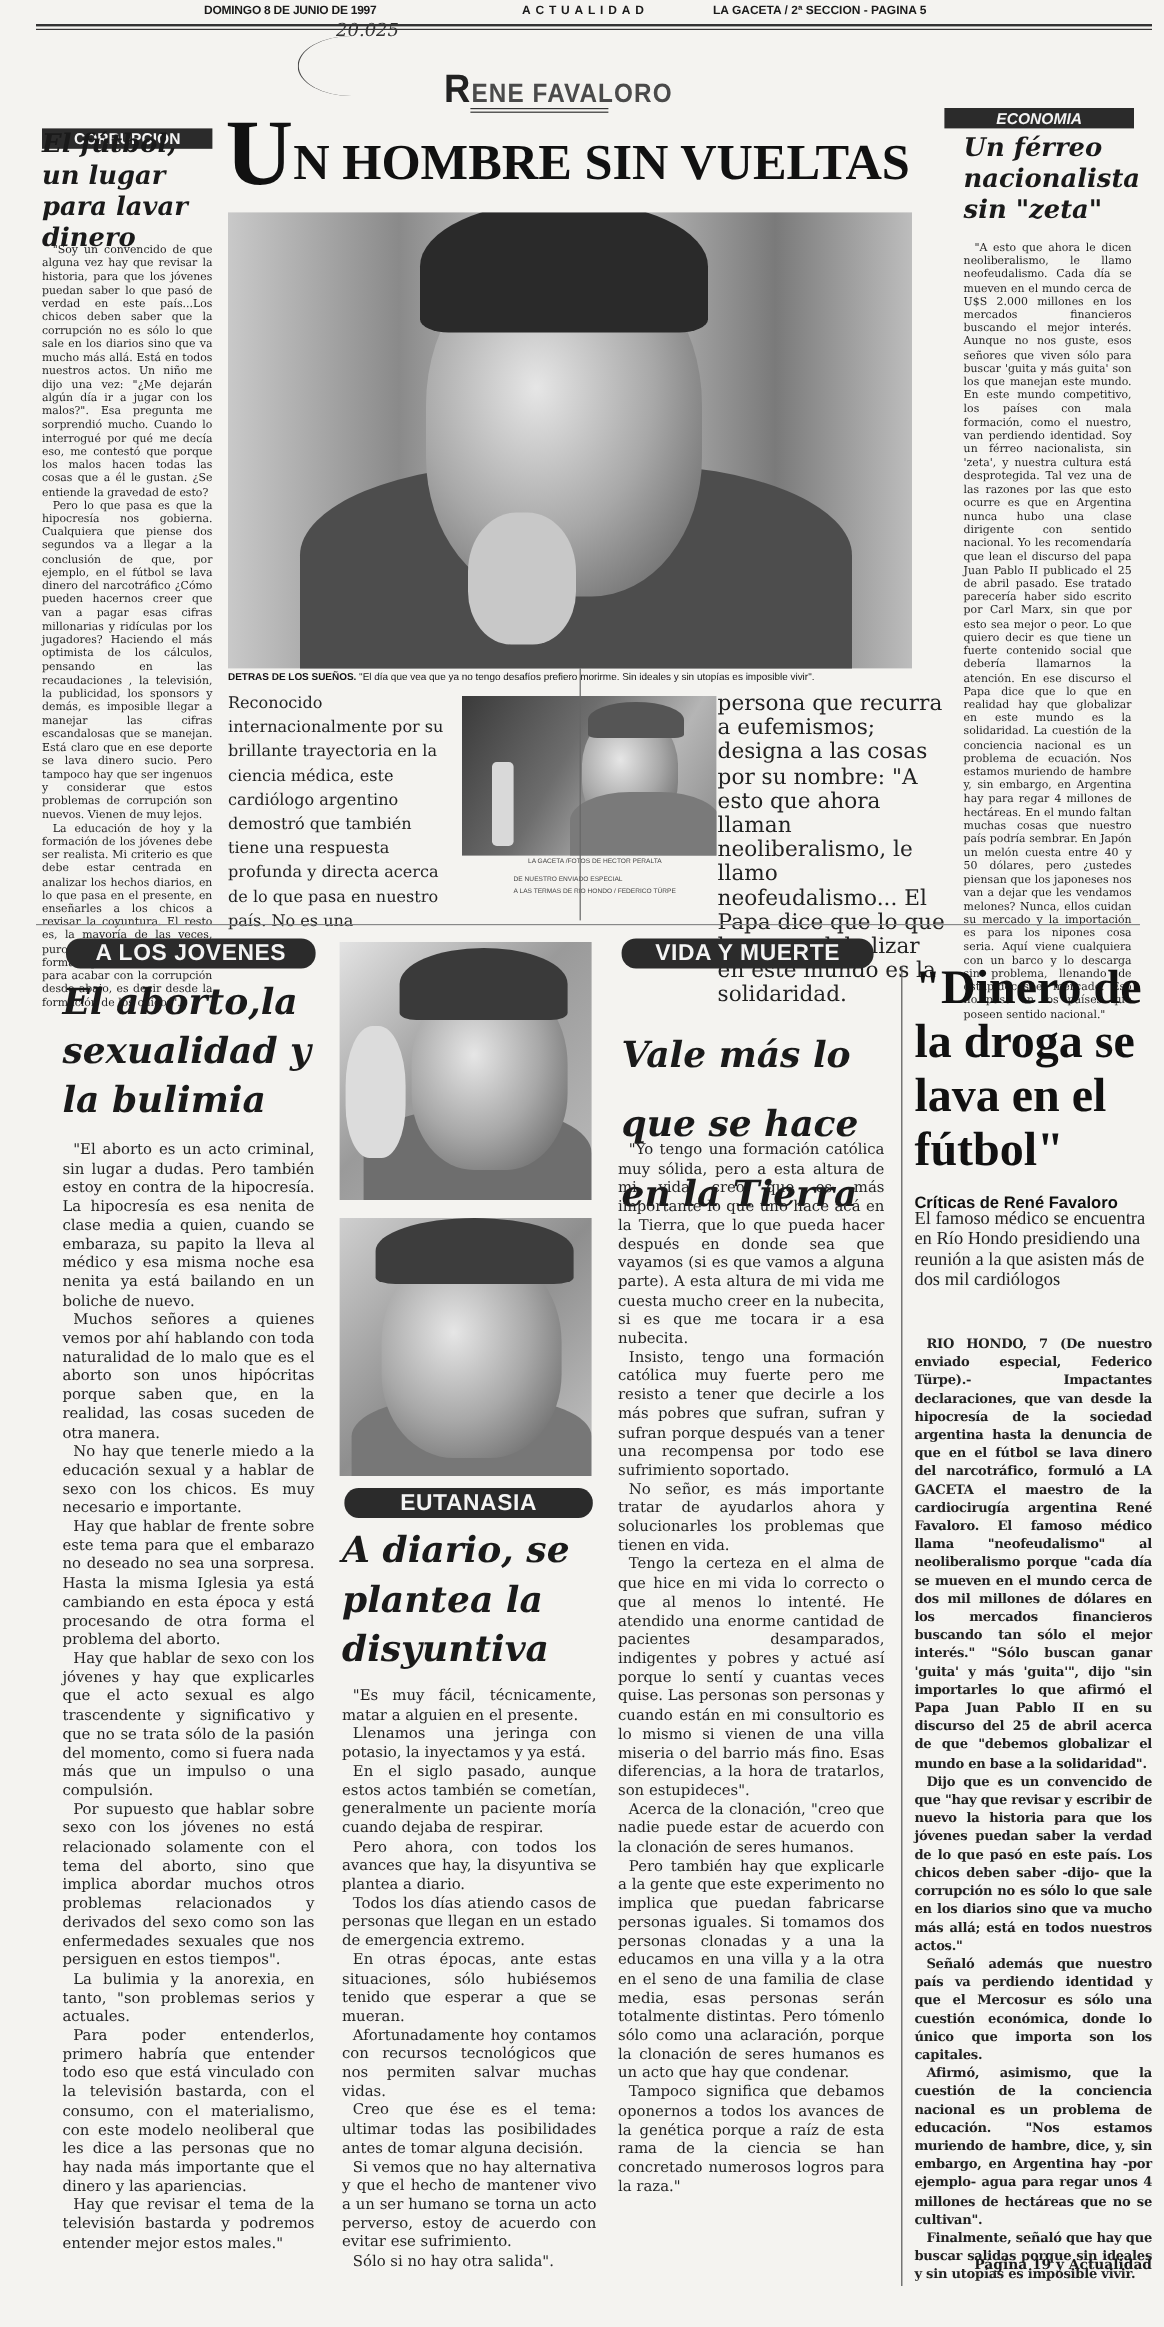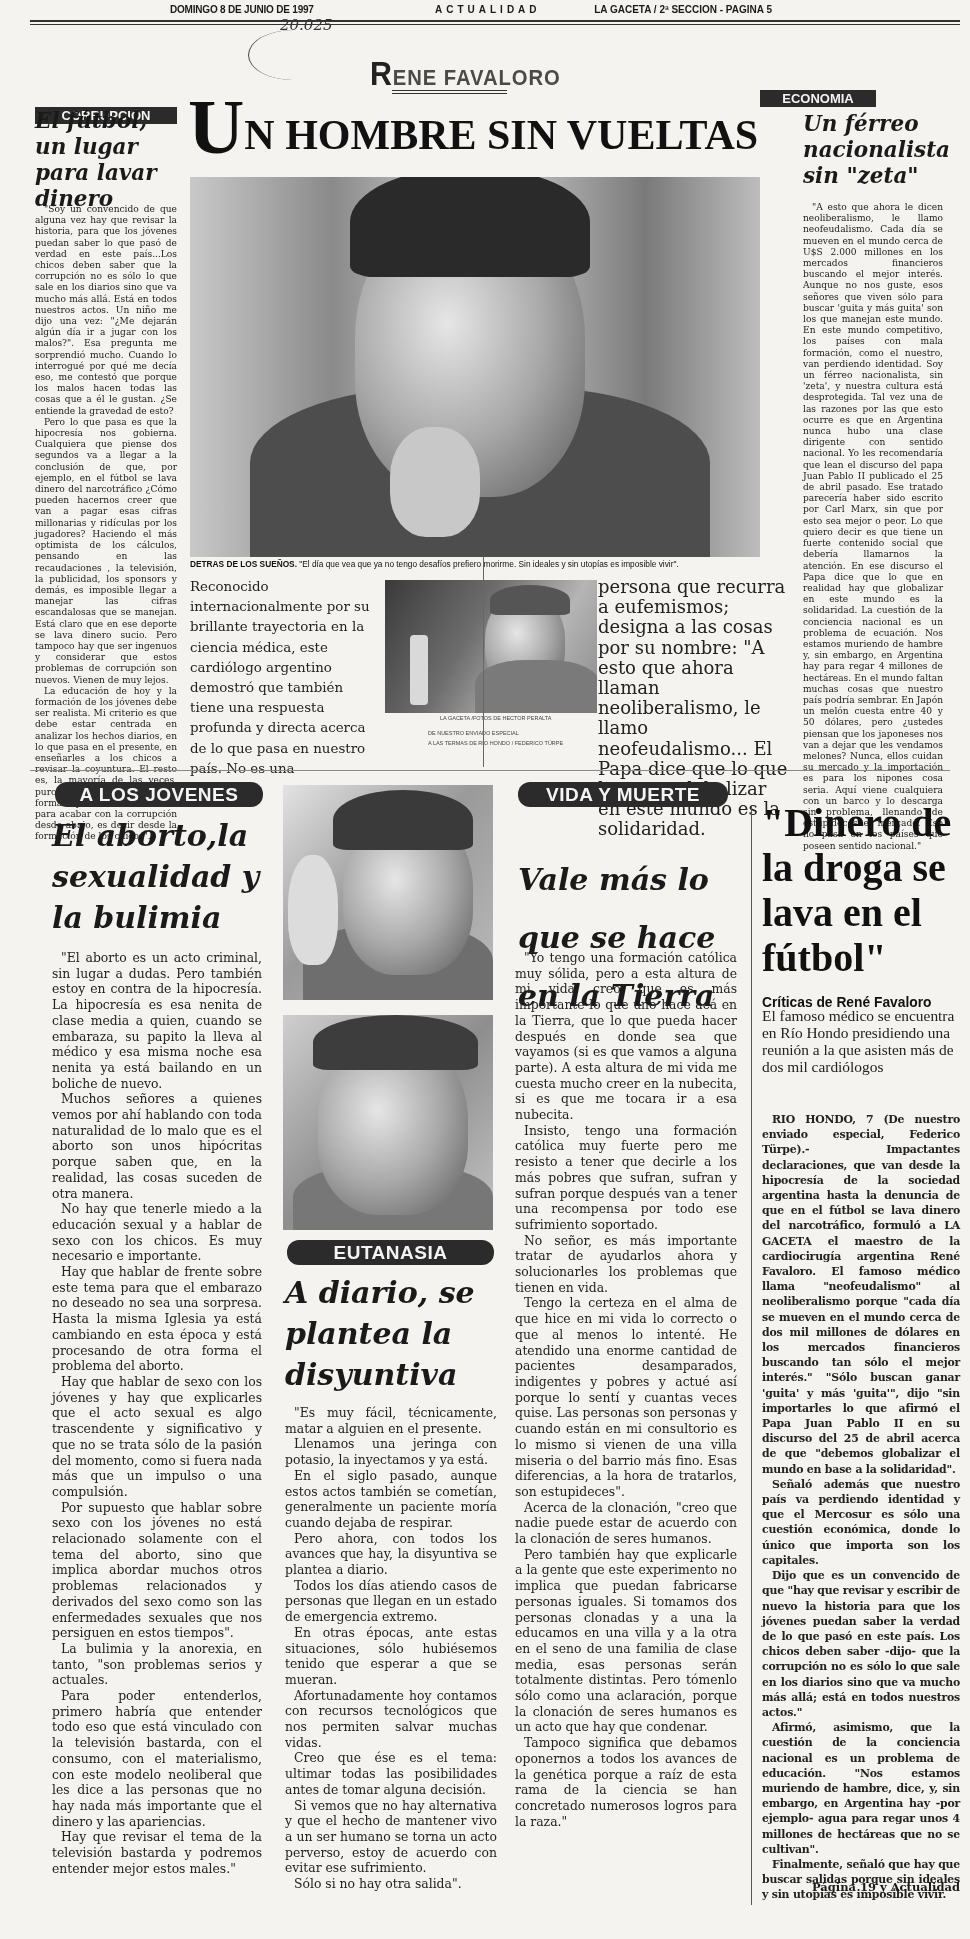--- a/index.html
+++ b/index.html
@@ -105,21 +105,21 @@
   <div class="face" style="left:100px; top:15px; width:80px; height:95px;"></div>
   <div class="hair" style="left:105px; top:5px; width:80px; height:30px; background:#555;"></div>
   <div class="suit" style="left:90px; top:80px; width:125px; height:60px; background:#7a7a7a;"></div>
   <div style="position:absolute; left:25px; top:55px; width:18px; height:70px; background:#d9d9d9; border-radius:4px;"></div>
 </div>
 <div class="abs credit" style="left:440px; top:715px;">LA GACETA /FOTOS DE HECTOR PERALTA</div>
 <div class="abs credit" style="left:428px; top:730px;">DE NUESTRO ENVIADO ESPECIAL</div>
 <div class="abs credit" style="left:428px; top:740px;">A LAS TERMAS DE RIO HONDO / FEDERICO TÜRPE</div>
 <div class="abs vrule" style="left:483px; top:557px; height:210px; background:#666;"></div>
 
-<div class="abs section-tag sec-sm" style="left:760px; top:90px; width:116px;">ECONOMIA</div>
+<div class="abs section-tag sec-sm" style="left:787px; top:90px; width:158px;font-style:italic;">ECONOMIA</div>
 <h2 class="abs hed-italic" style="left:803px; top:111px; width:155px; font-size:21.5px; line-height:26px;">Un férreo nacionalista sin "zeta"</h2>
 <div class="abs body-text small-body" style="left:803px; top:202px; width:140px;">
   <p>"A esto que ahora le dicen neoliberalismo, le llamo neofeudalismo. Cada día se mueven en el mundo cerca de U$S 2.000 millones en los mercados financieros buscando el mejor interés. Aunque no nos guste, esos señores que viven sólo para buscar 'guita y más guita' son los que manejan este mundo. En este mundo competitivo, los países con mala formación, como el nuestro, van perdiendo identidad. Soy un férreo nacionalista, sin 'zeta', y nuestra cultura está desprotegida. Tal vez una de las razones por las que esto ocurre es que en Argentina nunca hubo una clase dirigente con sentido nacional. Yo les recomendaría que lean el discurso del papa Juan Pablo II publicado el 25 de abril pasado. Ese tratado parecería haber sido escrito por Carl Marx, sin que por esto sea mejor o peor. Lo que quiero decir es que tiene un fuerte contenido social que debería llamarnos la atención. En ese discurso el Papa dice que lo que en realidad hay que globalizar en este mundo es la solidaridad. La cuestión de la conciencia nacional es un problema de ecuación. Nos estamos muriendo de hambre y, sin embargo, en Argentina hay para regar 4 millones de hectáreas. En el mundo faltan muchas cosas que nuestro país podría sembrar. En Japón un melón cuesta entre 40 y 50 dólares, pero ¿ustedes piensan que los japoneses nos van a dejar que les vendamos melones? Nunca, ellos cuidan su mercado y la importación es para los nipones cosa seria. Aquí viene cualquiera con un barco y lo descarga sin problema, llenando de estupideces el mercado. Eso no pasa en los países que poseen sentido nacional."</p>
 </div>
 
 <div class="abs bottom-rule" style="left:30px; top:770px; width:920px;"></div>
 
 <div class="abs section-tag sec-lg" style="left:55px; top:782px; width:208px;">A LOS JOVENES</div>
 <h2 class="abs hed-italic" style="left:52px; top:815px; width:220px; font-size:30px; line-height:41px;">El aborto,la sexualidad y la bulimia</h2>
 <div class="abs body-text mid-body" style="left:52px; top:950px; width:210px;">
@@ -172,18 +172,18 @@
   <p>Pero también hay que explicarle a la gente que este experimento no implica que puedan fabricarse personas iguales. Si tomamos dos personas clonadas y a una la educamos en una villa y a la otra en el seno de una familia de clase media, esas personas serán totalmente distintas. Pero tómenlo sólo como una aclaración, porque la clonación de seres humanos es un acto que hay que condenar.</p>
   <p>Tampoco significa que debamos oponernos a todos los avances de la genética porque a raíz de esta rama de la ciencia se han concretado numerosos logros para la raza."</p>
 </div>
 
 <div class="abs vrule" style="left:751px; top:805px; height:1100px; background:#555;"></div>
 <h2 class="abs quote-hed" style="left:762px; top:800px; width:205px;">"Dinero de la droga se lava en el fútbol"</h2>
 <div class="abs deck-label" style="left:762px; top:995px;">Críticas de René Favaloro</div>
 <div class="abs deck-text" style="left:762px; top:1007px; width:200px;">El famoso médico se encuentra en Río Hondo presidiendo una reunión a la que asisten más de dos mil cardiólogos</div>
 <div class="abs right-body" style="left:762px; top:1112px; width:198px;">
   <p>RIO HONDO, 7 (De nuestro enviado especial, Federico Türpe).- Impactantes declaraciones, que van desde la hipocresía de la sociedad argentina hasta la denuncia de que en el fútbol se lava dinero del narcotráfico, formuló a LA GACETA el maestro de la cardiocirugía argentina René Favaloro. El famoso médico llama "neofeudalismo" al neoliberalismo porque "cada día se mueven en el mundo cerca de dos mil millones de dólares en los mercados financieros buscando tan sólo el mejor interés." "Sólo buscan ganar 'guita' y más 'guita'", dijo "sin importarles lo que afirmó el Papa Juan Pablo II en su discurso del 25 de abril acerca de que "debemos globalizar el mundo en base a la solidaridad".</p>
+  <p>Dijo que es un convencido de que "hay que revisar y escribir de nuevo la historia para que los jóvenes puedan saber la verdad de lo que pasó en este país. Los chicos deben saber -dijo- que la corrupción no es sólo lo que sale en los diarios sino que va mucho más allá; está en todos nuestros actos."</p>
   <p>Señaló además que nuestro país va perdiendo identidad y que el Mercosur es sólo una cuestión económica, donde lo único que importa son los capitales.</p>
-  <p>Dijo que es un convencido de que "hay que revisar y escribir de nuevo la historia para que los jóvenes puedan saber la verdad de lo que pasó en este país. Los chicos deben saber -dijo- que la corrupción no es sólo lo que sale en los diarios sino que va mucho más allá; está en todos nuestros actos."</p>
   <p>Afirmó, asimismo, que la cuestión de la conciencia nacional es un problema de educación. "Nos estamos muriendo de hambre, dice, y, sin embargo, en Argentina hay -por ejemplo- agua para regar unos 4 millones de hectáreas que no se cultivan".</p>
   <p>Finalmente, señaló que hay que buscar salidas porque sin ideales y sin utopías es imposible vivir.</p>
 </div>
 <div class="abs jump" style="left:762px; top:1880px; width:198px;">Página 19 y Actualidad</div>
 
 </body></html>

